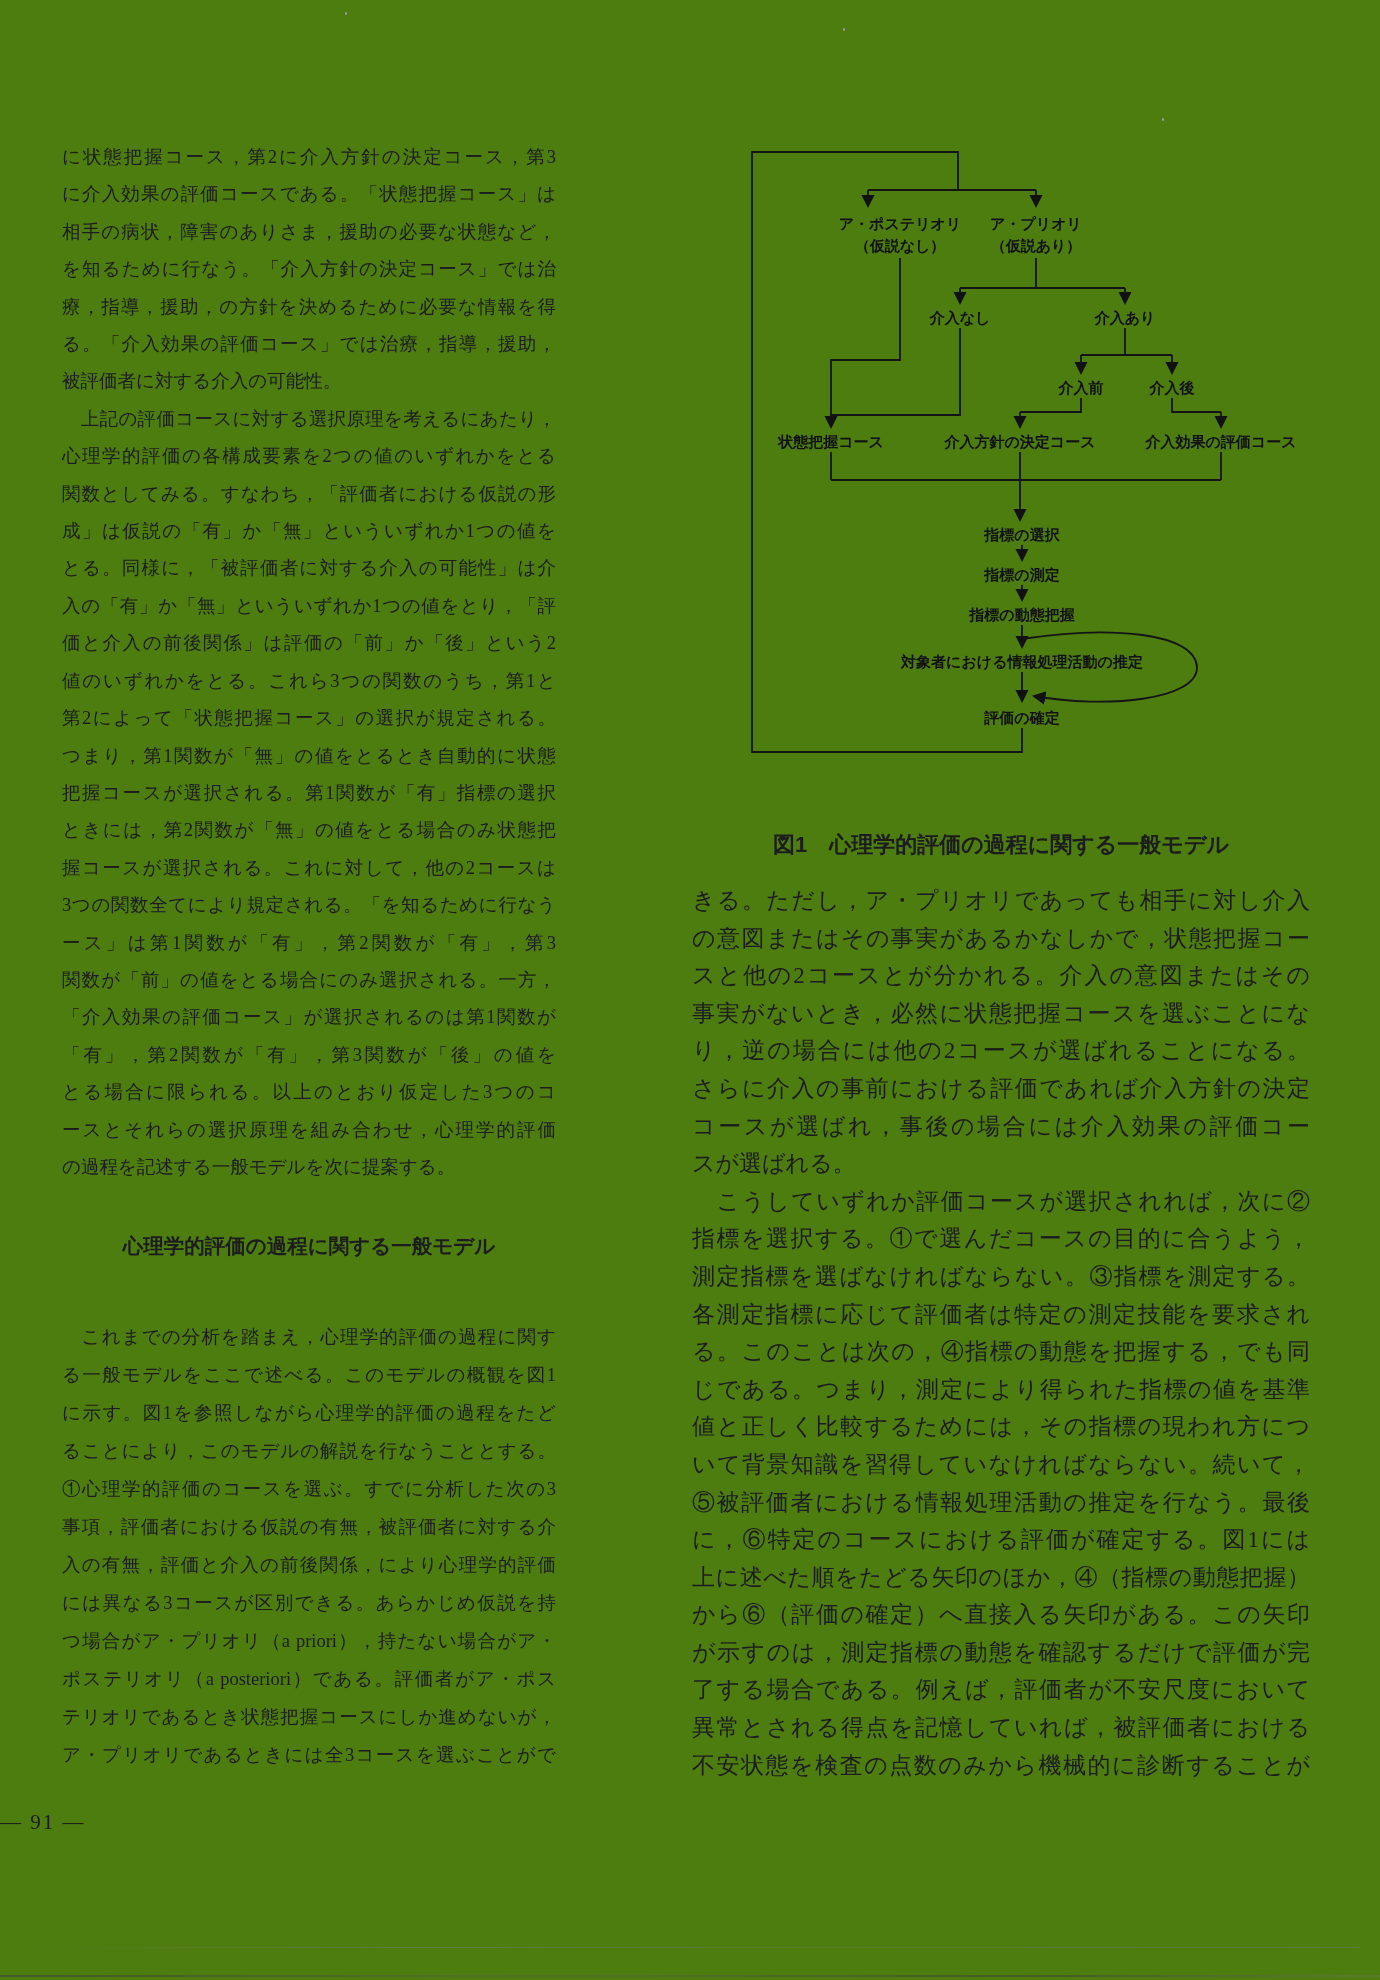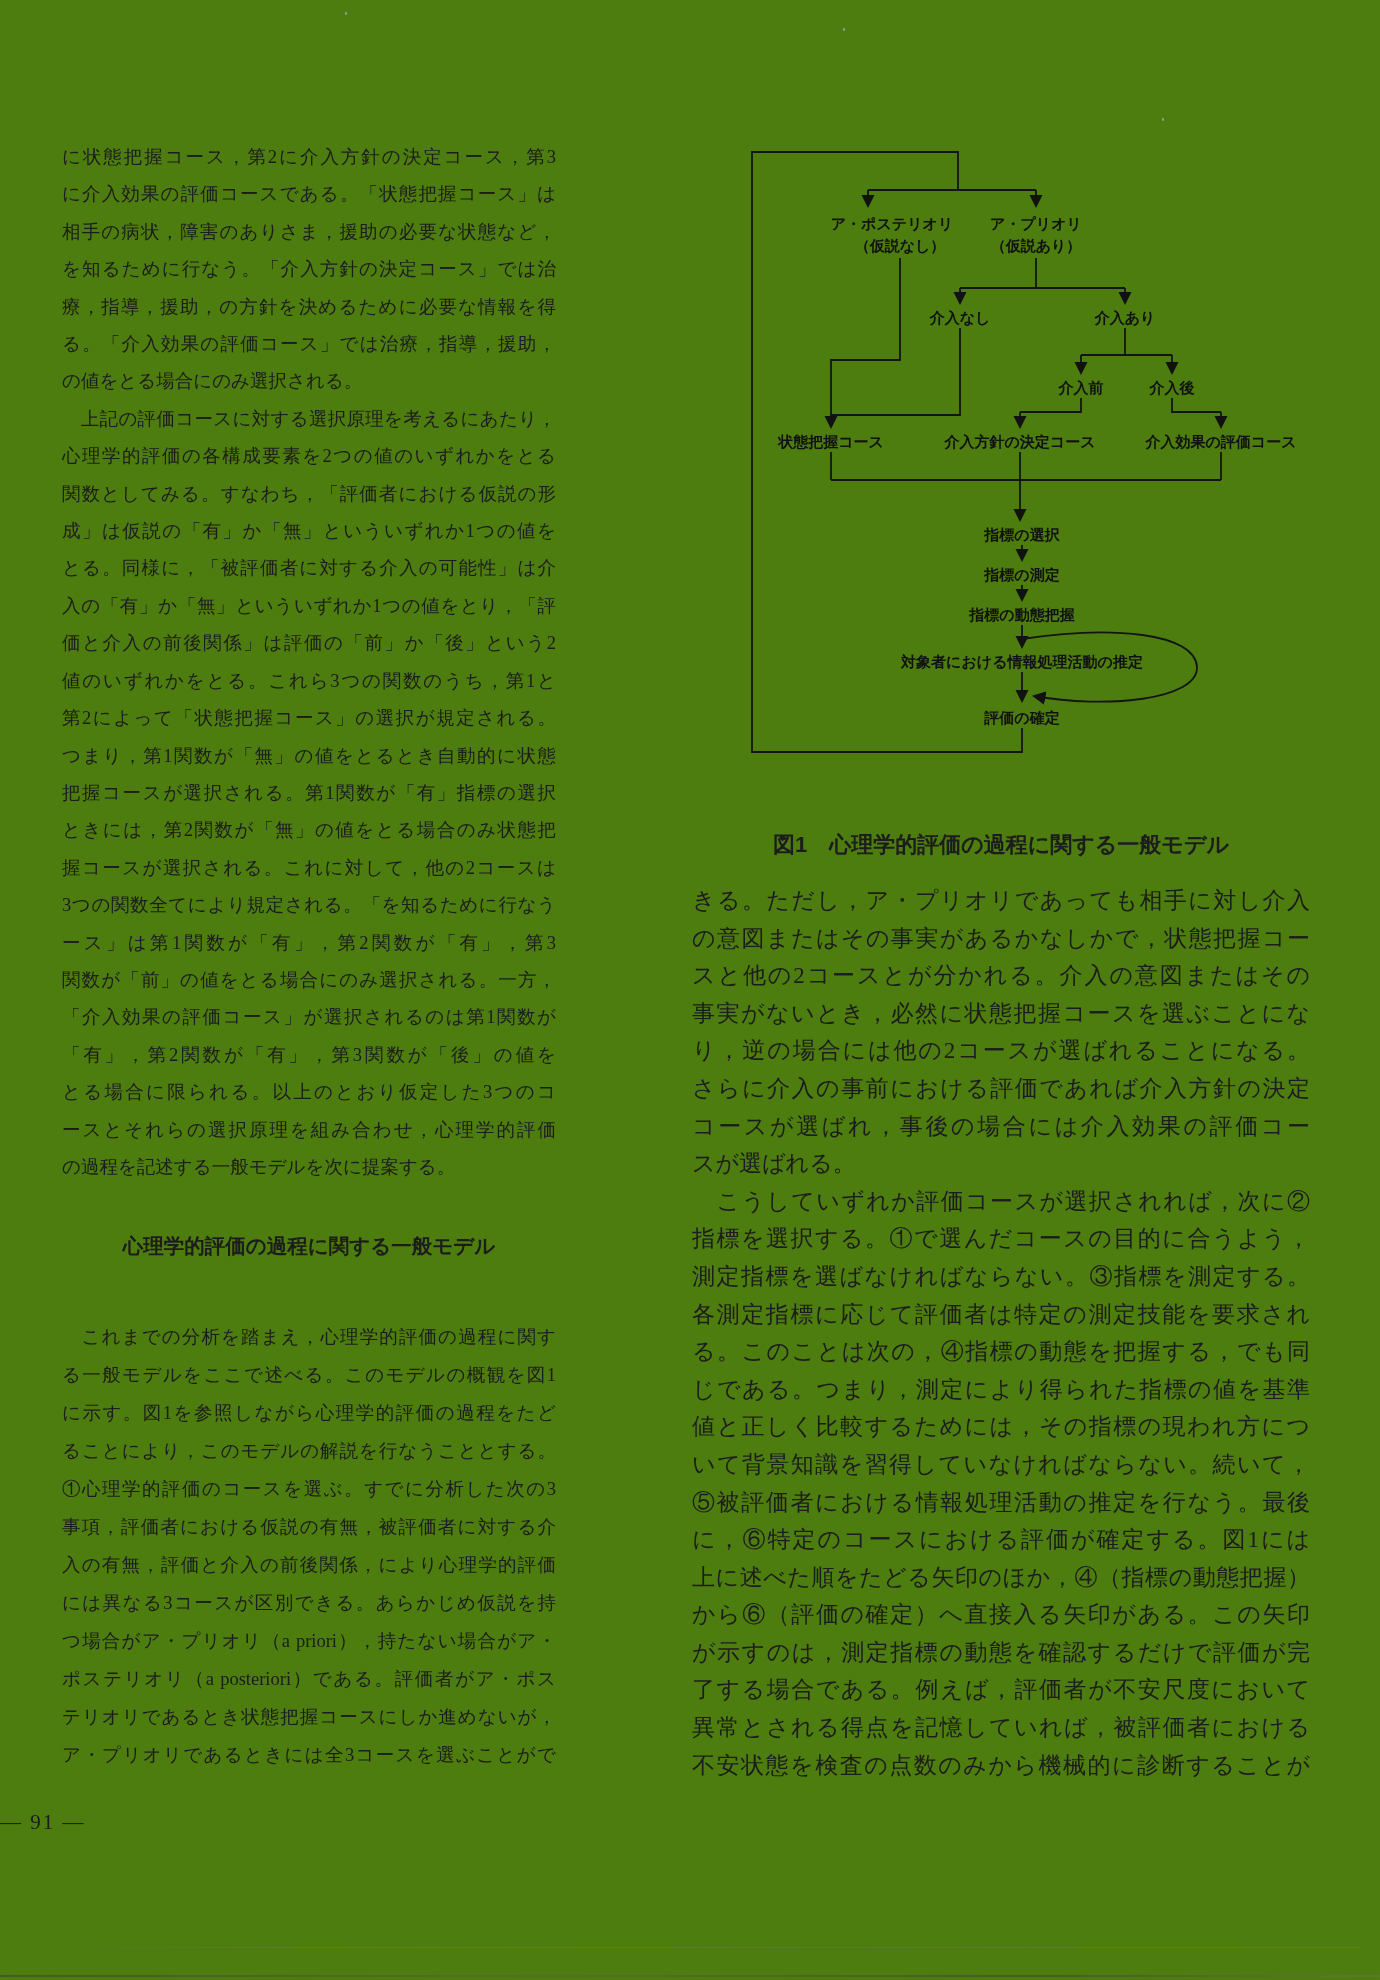--- a/index.html
+++ b/index.html
@@ -50,21 +50,21 @@
 
 <div id="page">
 
   <div id="block1" class="colblock" style="left:62px;top:139px;width:494px;">
       <div class="tline just">に状態把握コース，第2に介入方針の決定コース，第3</div>
       <div class="tline just">に介入効果の評価コースである。「状態把握コース」は</div>
       <div class="tline just">相手の病状，障害のありさま，援助の必要な状態など，</div>
       <div class="tline just">を知るために行なう。「介入方針の決定コース」では治</div>
       <div class="tline just">療，指導，援助，の方針を決めるために必要な情報を得</div>
       <div class="tline just">る。「介入効果の評価コース」では治療，指導，援助，</div>
-      <div class="tline">の値をとる場合にのみ選択される。</div>
+      <div class="tline">被評価者に対する介入の可能性。</div>
       <div class="tline just">　上記の評価コースに対する選択原理を考えるにあたり，</div>
       <div class="tline just">心理学的評価の各構成要素を2つの値のいずれかをとる</div>
       <div class="tline just">関数としてみる。すなわち，「評価者における仮説の形</div>
       <div class="tline just">成」は仮説の「有」か「無」といういずれか1つの値を</div>
       <div class="tline just">とる。同様に，「被評価者に対する介入の可能性」は介</div>
       <div class="tline just">入の「有」か「無」といういずれか1つの値をとり，「評</div>
       <div class="tline just">価と介入の前後関係」は評価の「前」か「後」という2</div>
       <div class="tline just">値のいずれかをとる。これら3つの関数のうち，第1と</div>
       <div class="tline just">第2によって「状態把握コース」の選択が規定される。</div>
       <div class="tline just">つまり，第1関数が「無」の値をとるとき自動的に状態</div>
@@ -134,21 +134,21 @@
 
         <path d="M282 405 L282 420" marker-end="url(#arr)"></path>
         <path d="M282 445 L282 460" marker-end="url(#arr)"></path>
         <path d="M282 485 L282 507" marker-end="url(#arr)"></path>
         <path d="M282 532 L282 561" marker-end="url(#arr)"></path>
 
         <path d="M282 499 C 372 485, 455 493, 457 527 C 458 560, 366 569, 294 556" marker-end="url(#arr)"></path>
       </g>
     </svg>
 
-    <div class="node" style="left:152px;top:74px">ア・ポステリオリ</div>
+    <div class="node" style="left:160px;top:74px">ア・ポステリオリ</div>
     <div class="node" style="left:160px;top:96px">（仮説なし）</div>
     <div class="node" style="left:296px;top:74px">ア・プリオリ</div>
     <div class="node" style="left:296px;top:96px">（仮説あり）</div>
     <div class="node" style="left:220px;top:168px">介入なし</div>
     <div class="node" style="left:385px;top:168px">介入あり</div>
     <div class="node" style="left:341px;top:238px">介入前</div>
     <div class="node" style="left:432px;top:238px">介入後</div>
     <div class="node" style="left:91px;top:292px">状態把握コース</div>
     <div class="node" style="left:280px;top:292px">介入方針の決定コース</div>
     <div class="node" style="left:481px;top:292px">介入効果の評価コース</div>

